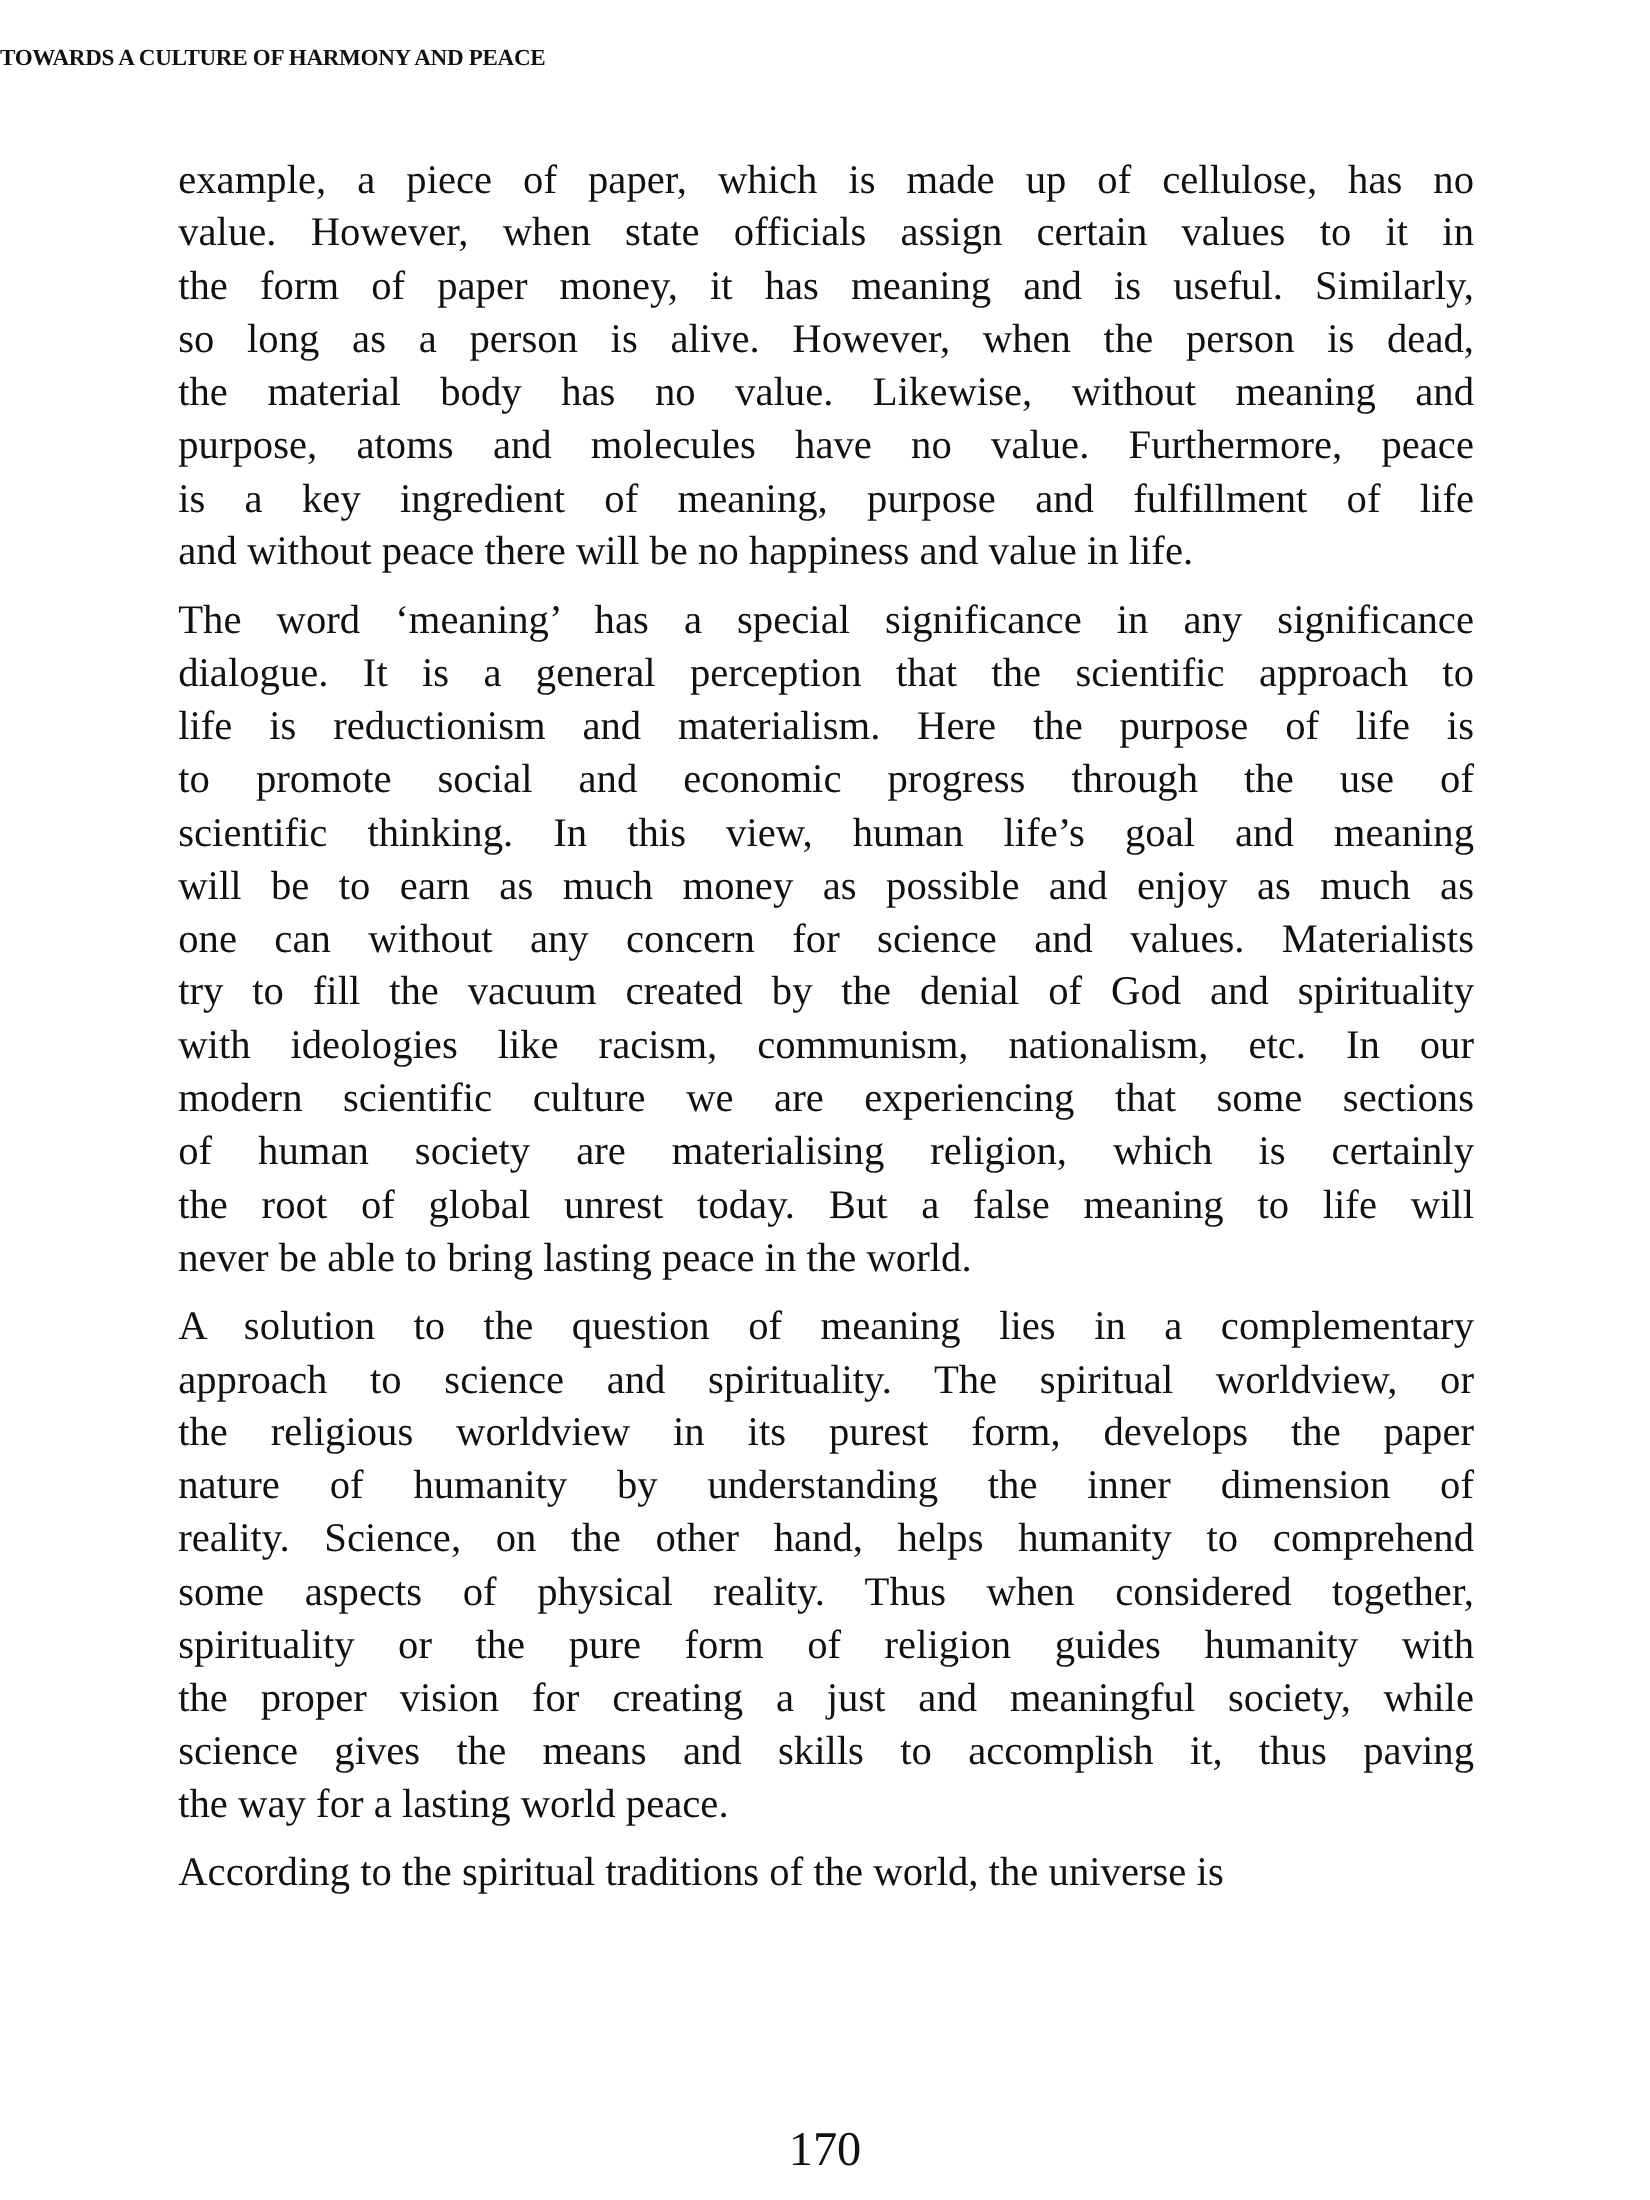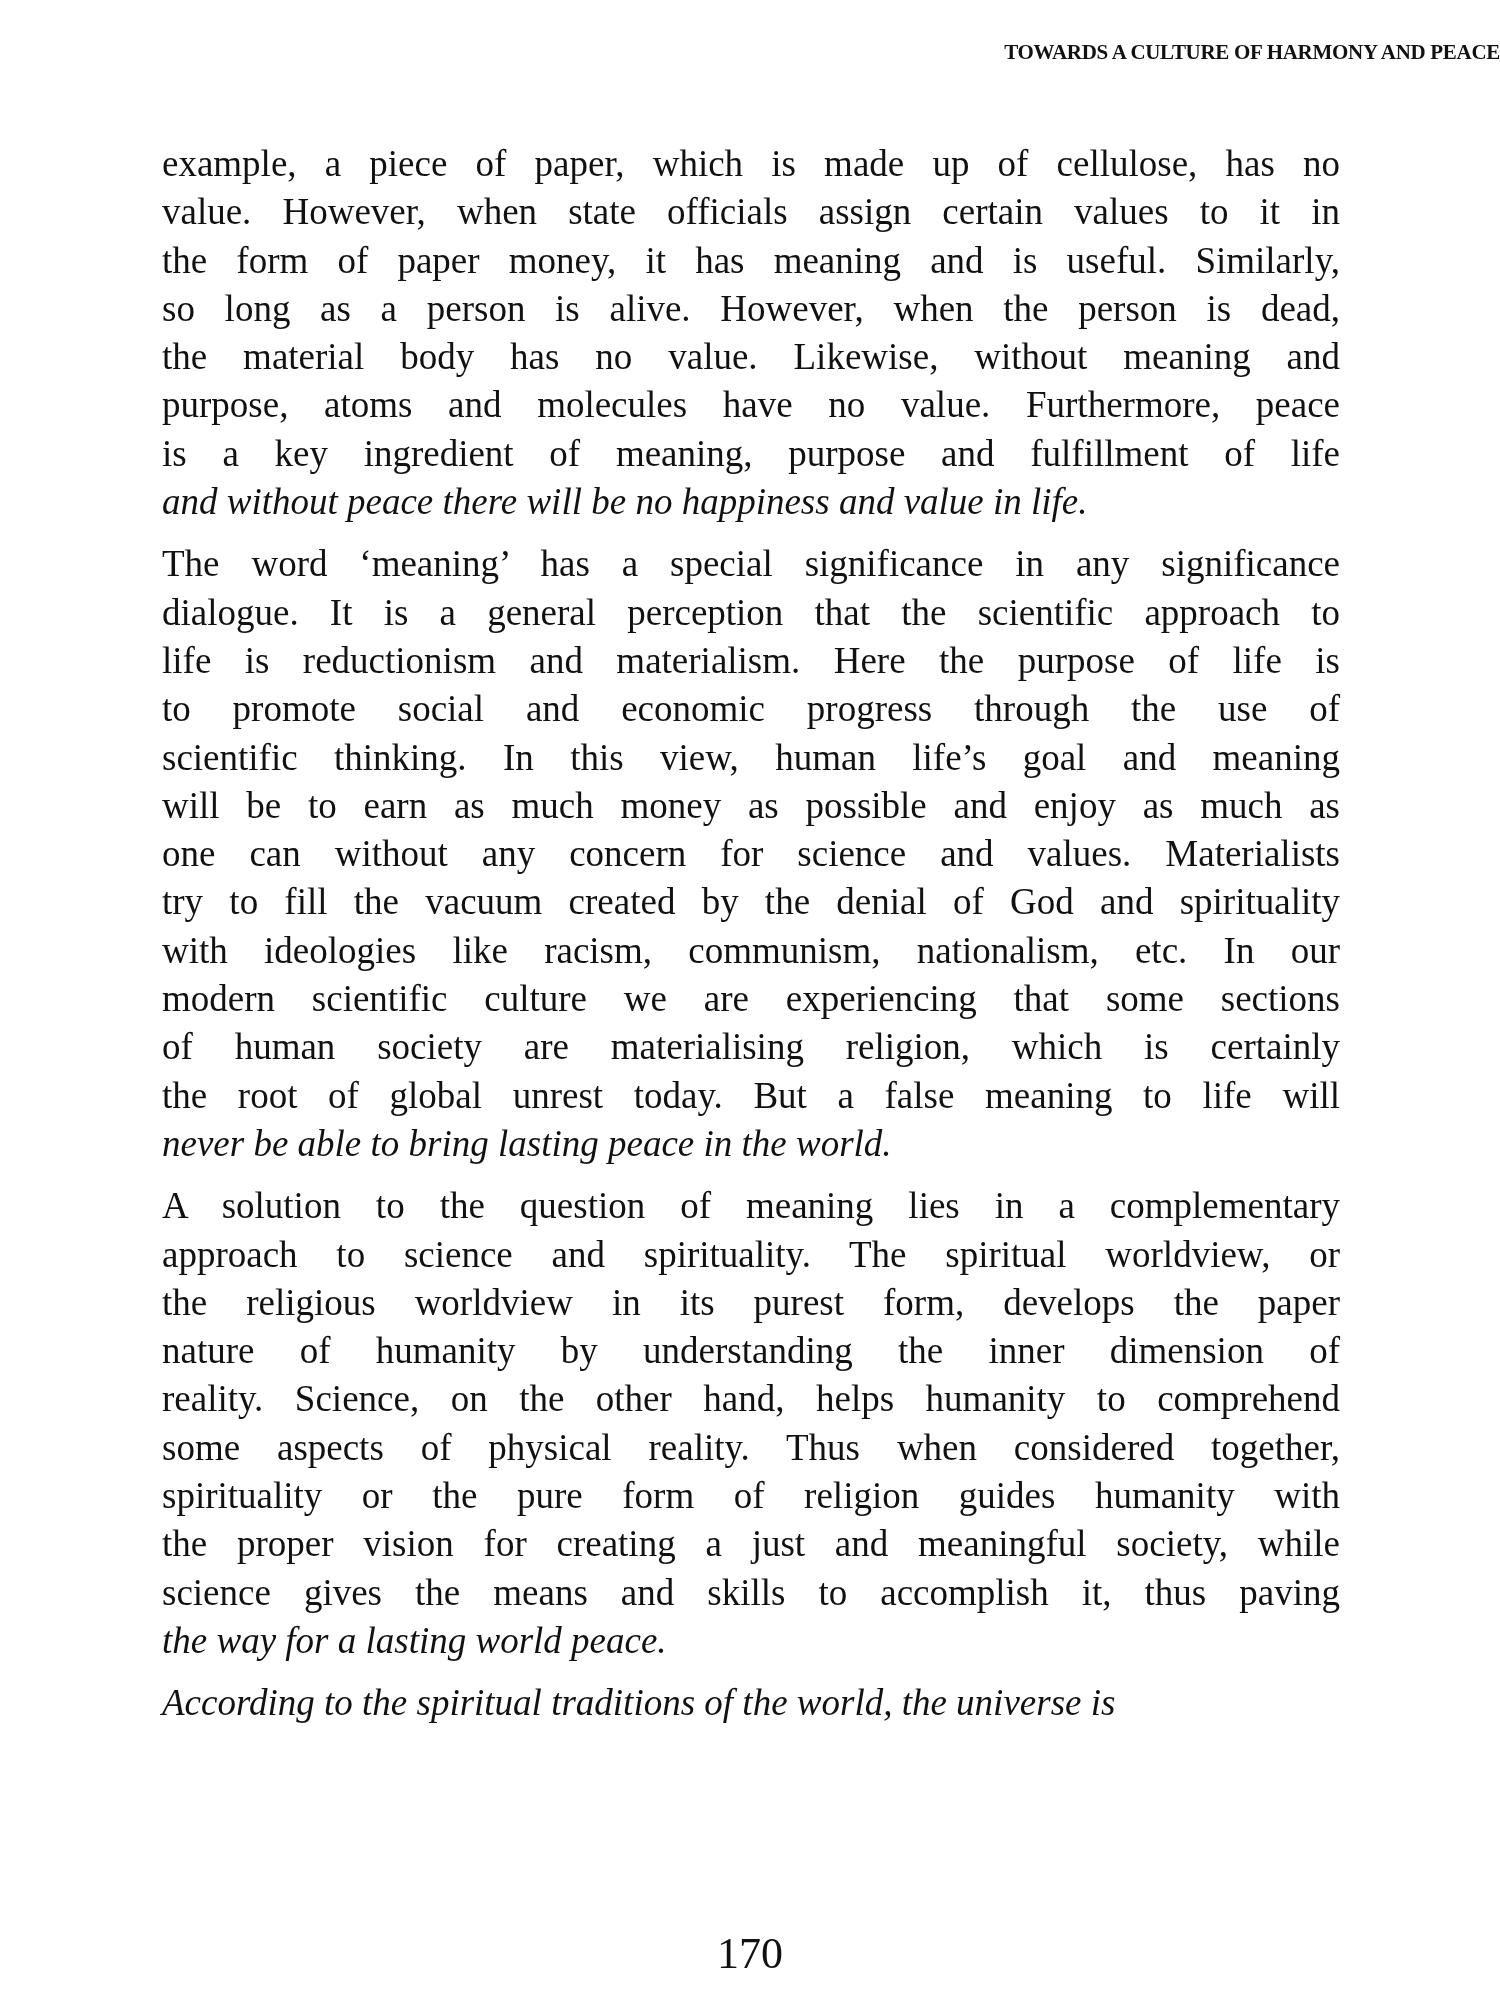--- a/index.html
+++ b/index.html
@@ -1,24 +1,24 @@
 <!DOCTYPE html>
 <html><head>
 <meta charset="utf-8">
 <style>
   html, body { margin: 0; padding: 0; background: #ffffff; }
   body { width: 1500px; height: 2000px; position: relative; overflow: hidden;
          font-family: "Liberation Serif", "DejaVu Serif", serif; color: #111; }
-  .running-head { position: absolute; top: 40px; left: 0; width: 1500px; text-align: right;
+  .running-head { position: absolute; top: 40px; left: 0; width: 1500px; text-align: left;
          font-size: 21px; font-weight: bold; letter-spacing: -0.3px; }
   .body-text { position: absolute; top: 140px; left: 162px; width: 1178px; }
   .para { margin: 0 0 14px 0; }
   .line { display: block; font-size: 37px; line-height: 48.3px; height: 48.3px;
           text-align: justify; text-align-last: justify; white-space: nowrap; }
-  .line.last { text-align-last: left; font-style: italic; }
+  .line.last { text-align-last: left; }
   .line-inner { display: inline-block; width: 100%; text-align: justify; text-align-last: justify; white-space: normal; }
   .line.last .line-inner { text-align-last: left; }
   .page-number { position: absolute; top: 1928px; left: 0; width: 1500px; text-align: center;
          font-size: 44px; }
 </style>
 </head>
 <body>
 
 <div class="running-head">TOWARDS A CULTURE OF HARMONY AND PEACE</div>
 

